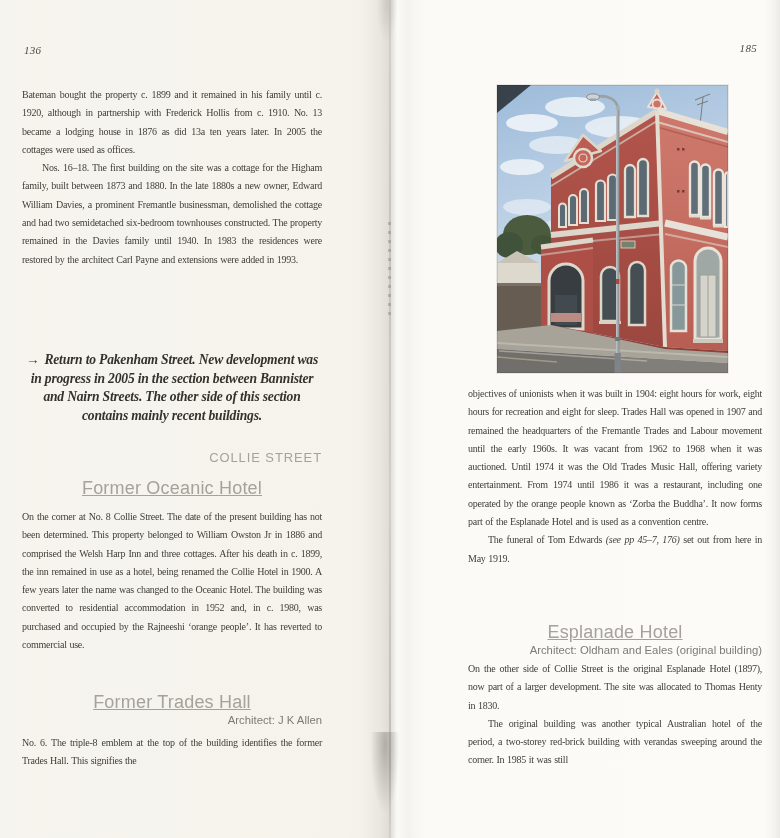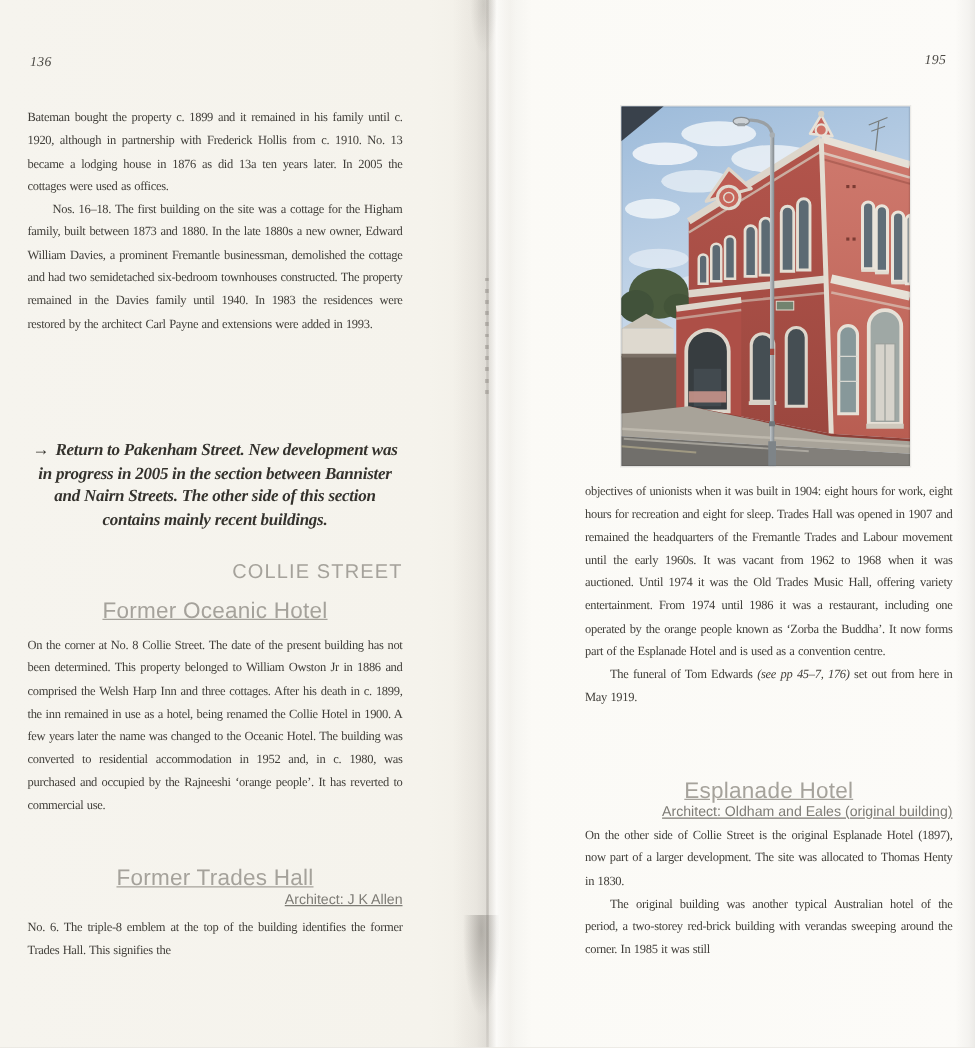--- a/index.html
+++ b/index.html
@@ -22,23 +22,23 @@
   .edge-right{position:absolute;right:0;top:0;width:16px;height:838px;pointer-events:none;
     background:linear-gradient(90deg,rgba(0,0,0,0) 0%,rgba(90,85,78,0.05) 70%,rgba(90,85,78,0.10) 100%);}
   
   .abs{position:absolute;}
   p{margin:0;text-align:justify;font-size:10px;line-height:18.3px;letter-spacing:-0.25px;word-spacing:0.5px;}
   .indent{text-indent:20px;}
   .pagenum{font-style:italic;font-size:11px;letter-spacing:0.3px;color:#4c4a45;}
   .nav-note{font-weight:bold;font-style:italic;text-align:center;font-size:13.6px;line-height:18.6px;
     letter-spacing:-0.2px;color:#34322d;}
   .nav-note .arrow{font-style:normal;padding-right:5px;}
-  .h-street{font-family:"Liberation Sans",sans-serif;font-size:16px;letter-spacing:0.9px;color:#a5a29b;text-align:right;line-height:17px;}
+  .h-street{font-family:"Liberation Sans",sans-serif;font-size:13px;letter-spacing:0.9px;color:#a5a29b;text-align:right;line-height:17px;}
   .h-building{font-family:"Liberation Sans",sans-serif;font-size:18px;letter-spacing:0.2px;color:#a5a29b;text-align:center;line-height:17px;text-decoration:underline;}
-  .h-architect{font-family:"Liberation Sans",sans-serif;font-size:11.3px;color:#7d7b75;text-align:right;line-height:14px;text-decoration:underline;}
+  .h-architect{font-family:"Liberation Sans",sans-serif;font-size:11.3px;color:#7d7b75;text-align:right;line-height:14px;}
   .ital{font-style:italic;}
   .photo{position:absolute;left:497px;top:85px;width:231px;height:288px;outline:1px solid rgba(0,0,0,0.07);}
 </style>
 </head>
 <body>
 
 <div class="spread">
 
   <div class="abs pagenum" style="left:24px;top:44px;">136</div>
 
@@ -56,21 +56,21 @@
     <div class="h-building" style="margin-top:14px;">Former Oceanic Hotel</div>
     <p style="margin-top:11px;">On the corner at No. 8 Collie Street. The date of the present building has not been determined. This property belonged to William Owston Jr in 1886 and comprised the Welsh Harp Inn and three cottages. After his death in c. 1899, the inn remained in use as a hotel, being renamed the Collie Hotel in 1900. A few years later the name was changed to the Oceanic Hotel. The building was converted to residential accommodation in 1952 and, in c. 1980, was purchased and occupied by the Rajneeshi ‘orange people’. It has reverted to commercial use.</p>
   </div>
 
   <div class="abs" style="left:22px;top:694px;width:300px;">
     <div class="h-building">Former Trades Hall</div>
     <div class="h-architect" style="margin-top:2px;">Architect: J K Allen</div>
     <p style="margin-top:7px;">No. 6. The triple-8 emblem at the top of the building identifies the former Trades Hall. This signifies the</p>
   </div>
 
-  <div class="abs pagenum" style="left:712px;top:42px;width:45px;text-align:right;">195</div>
+  <div class="abs pagenum" style="left:712px;top:42px;width:45px;text-align:right;">185</div>
 
   <svg class="photo" viewBox="0 0 231 288" xmlns="http://www.w3.org/2000/svg">
     <defs>
       <linearGradient id="skyG" x1="0" y1="0" x2="0.25" y2="1">
         <stop offset="0" stop-color="#9dbbda"></stop>
           <stop offset="0.55" stop-color="#c3d5e8"></stop>
           <stop offset="1" stop-color="#e4eaf2"></stop>
       </linearGradient>
       <linearGradient id="lfS" x1="0" y1="0" x2="0" y2="1">
         <stop offset="0" stop-color="rgba(60,15,10,0)"></stop>

